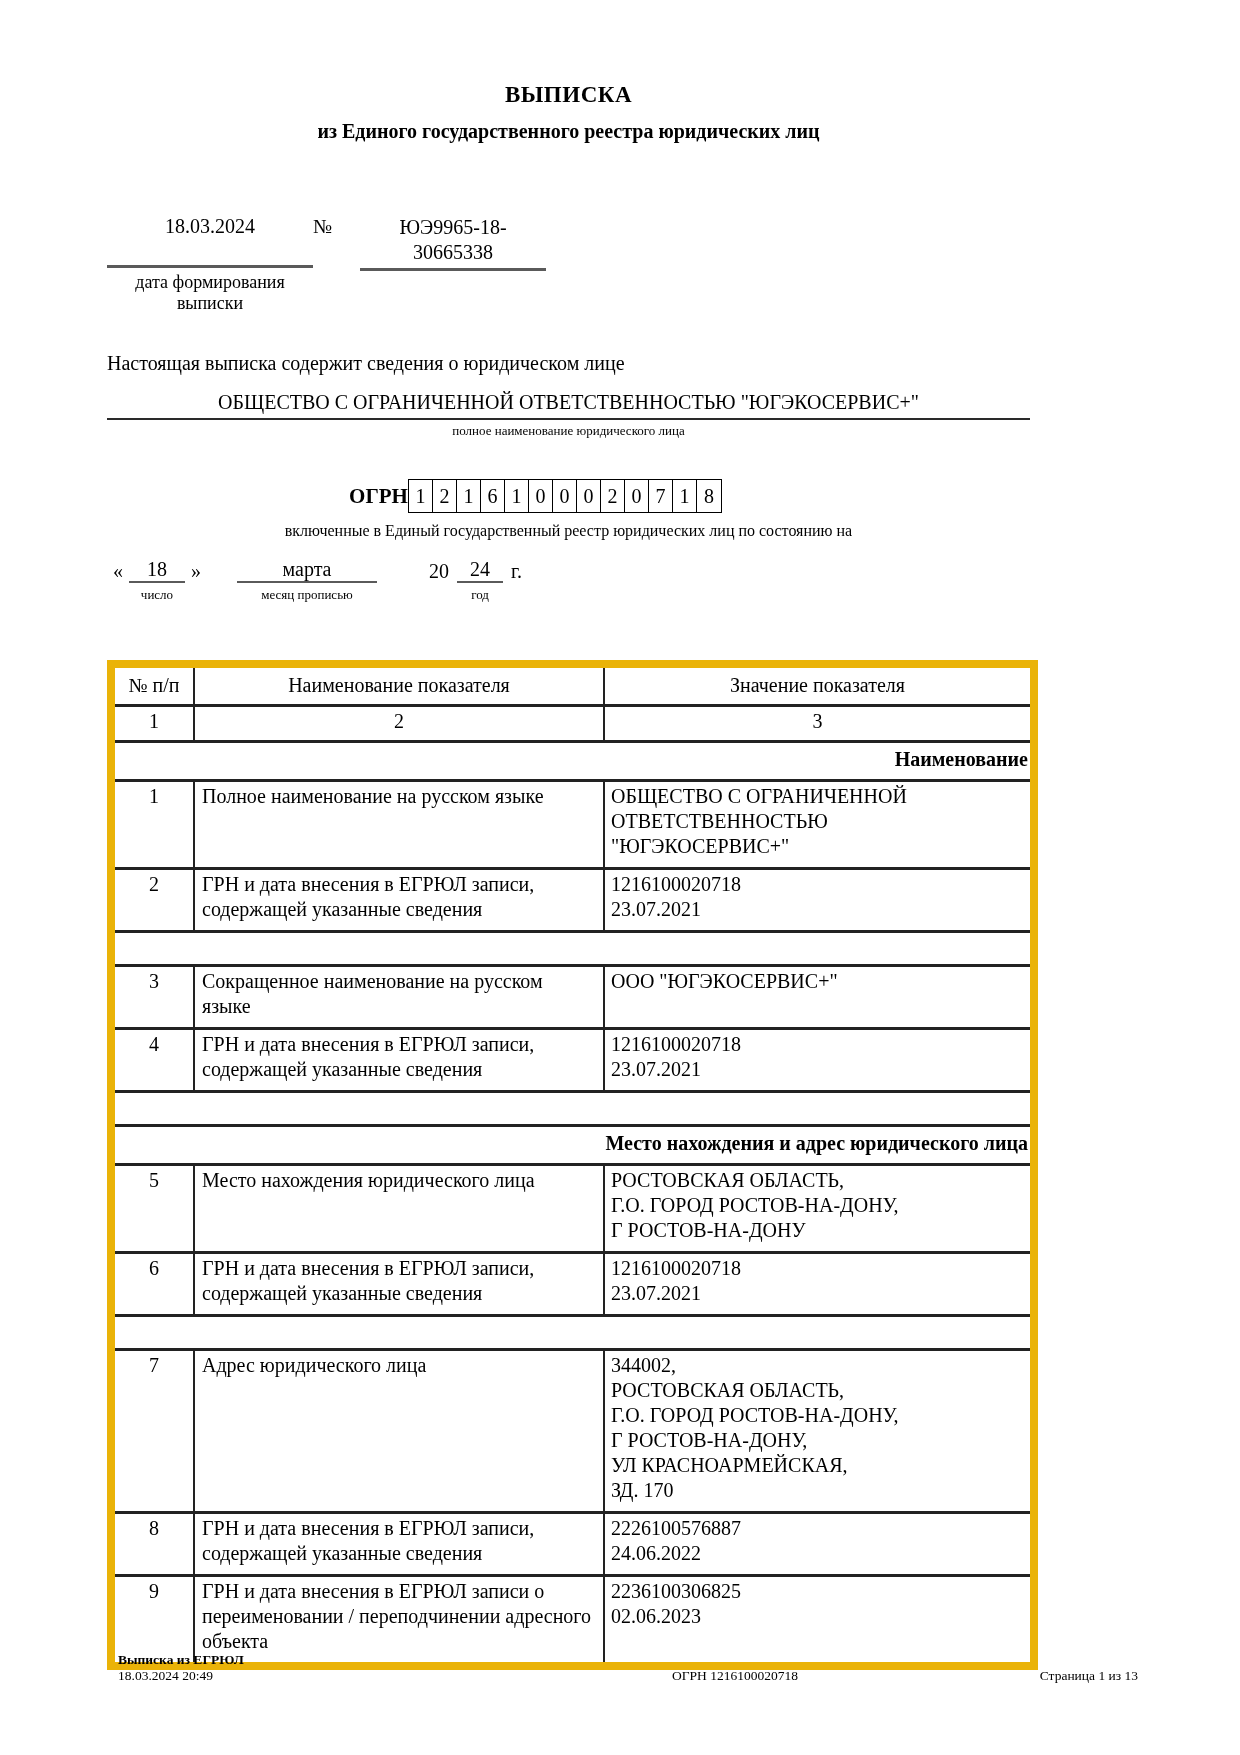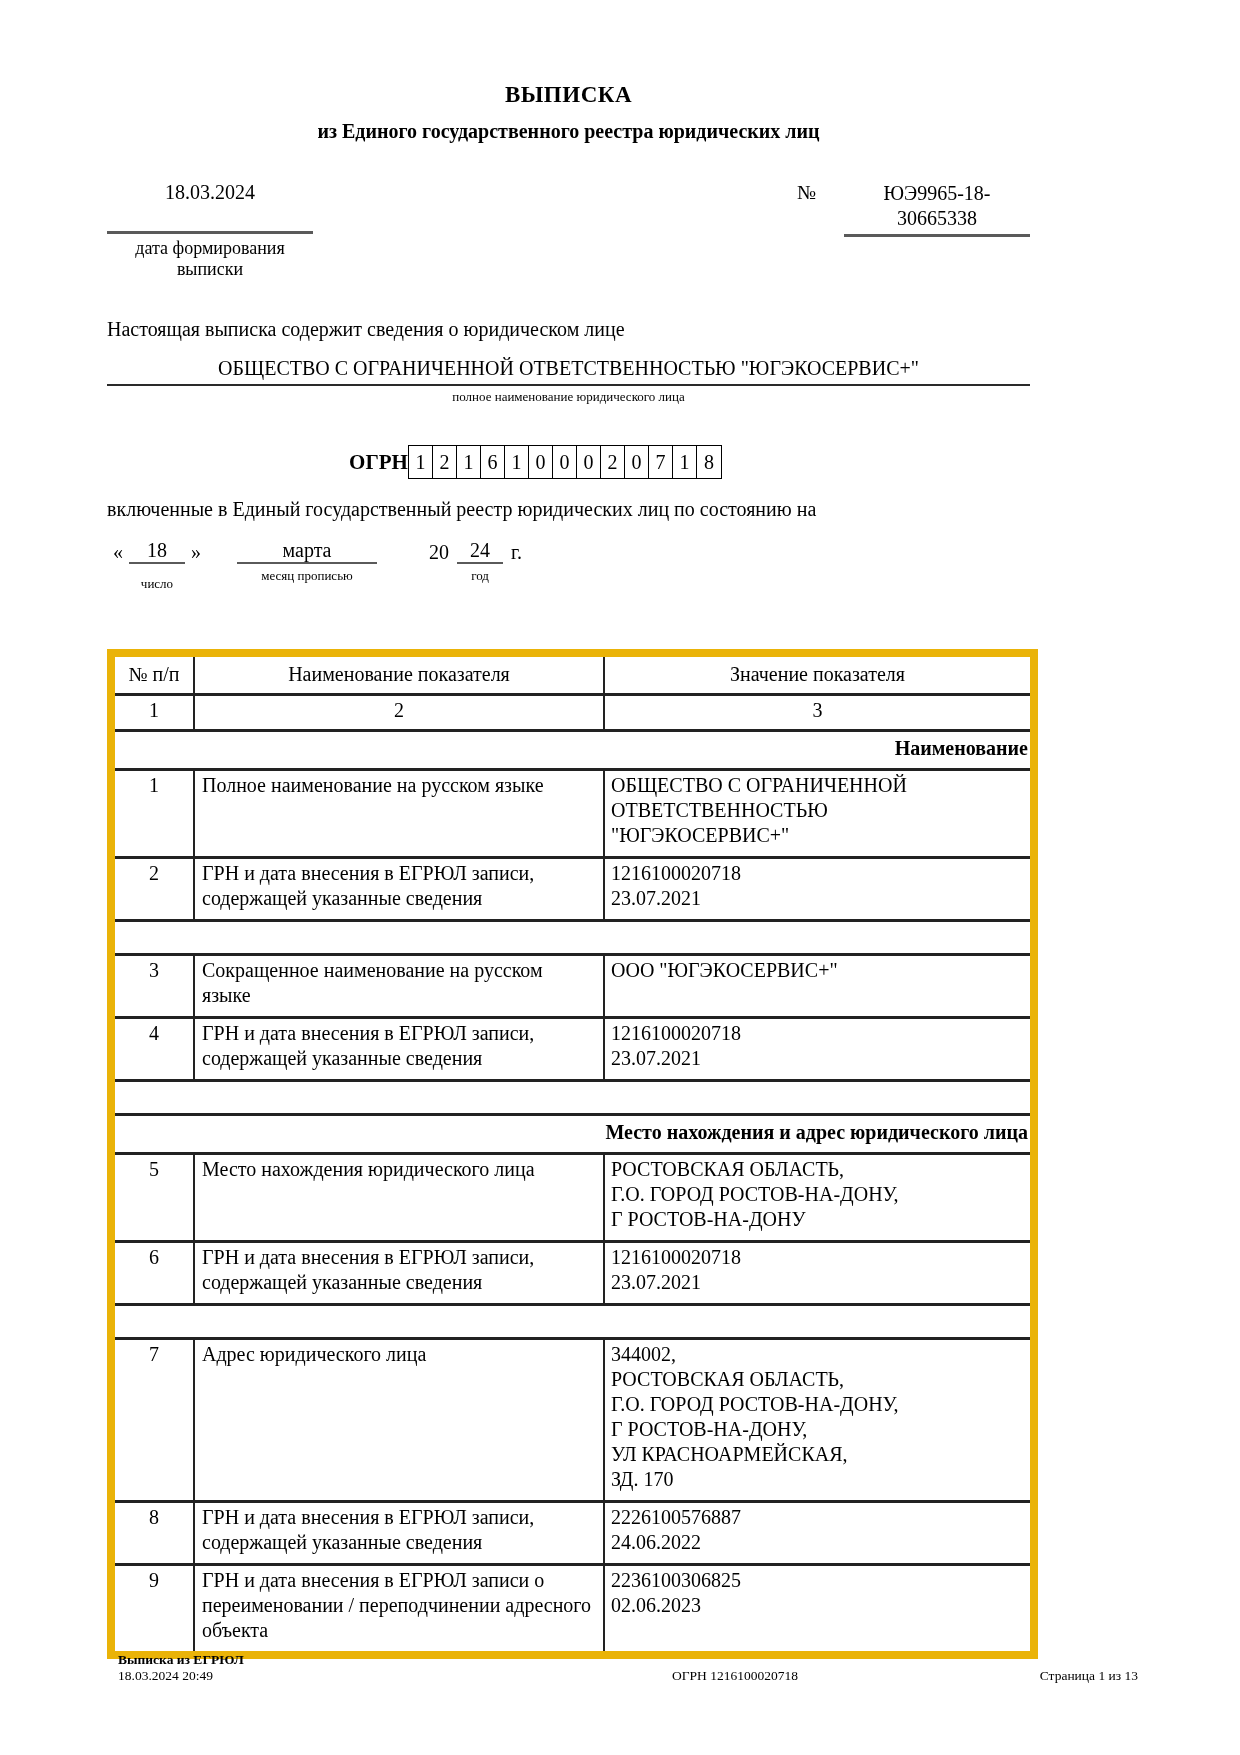--- a/index.html
+++ b/index.html
@@ -22,23 +22,22 @@
     letter-spacing:0.5px;
   }
   .subtitle {
     margin-top:12px;
     text-align:center;
     font-size:20px;
     font-weight:bold;
   }
   
   .meta-row {
-    margin-top:38px;
+    margin-top:72px;
     display:flex;
-    justify-content:space-between;
     font-size:20px;
   }
   .meta-left { width:206px; }
   .meta-left .date-line { height:25px; text-align:center; }
   .meta-left .blank-line { height:25px; }
   .meta-rule { border-bottom:3px solid #5a5a5a; }
   .meta-caption {
     font-size:18px;
     text-align:center;
     margin-top:4px;
@@ -79,28 +78,28 @@
   }
   .ogrn-label { font-size:21px; font-weight:bold; }
   .ogrn-boxes { display:flex; border:1px solid #000; }
   .ogrn-box {
     width:24px; height:32px;
     border-right:1px solid #000;
     display:flex; align-items:center; justify-content:center;
     font-size:20px;
   }
   .ogrn-box:last-child { border-right:none; }
-  .included-statement { margin-top:19px; font-size:20px; }
+  .included-statement { margin-top:9px; font-size:16px;text-align:center; }
   
   .asof-row { margin-top:14px; display:flex; font-size:20px; }
   .asof-cell { display:flex; flex-direction:column; }
   .asof-val { height:29px; display:flex; align-items:flex-end; justify-content:center; }
   .underlined { border-bottom:2px solid #5a5a5a; }
   .asof-cap { font-size:13px; text-align:center; margin-top:4px; }
-  .w-day { width:56px;gap:8px; }
+  .w-day { width:56px; }
   .w-month { width:140px; }
   .w-year { width:46px; }
   .quote { padding:0 6px; }
   .gap30 { width:30px; }
   .gap52 { width:52px; }
   .century { padding-right:8px; }
   .ysuffix { padding-left:8px; }
   
   .main-table {
     margin-top:57px;

